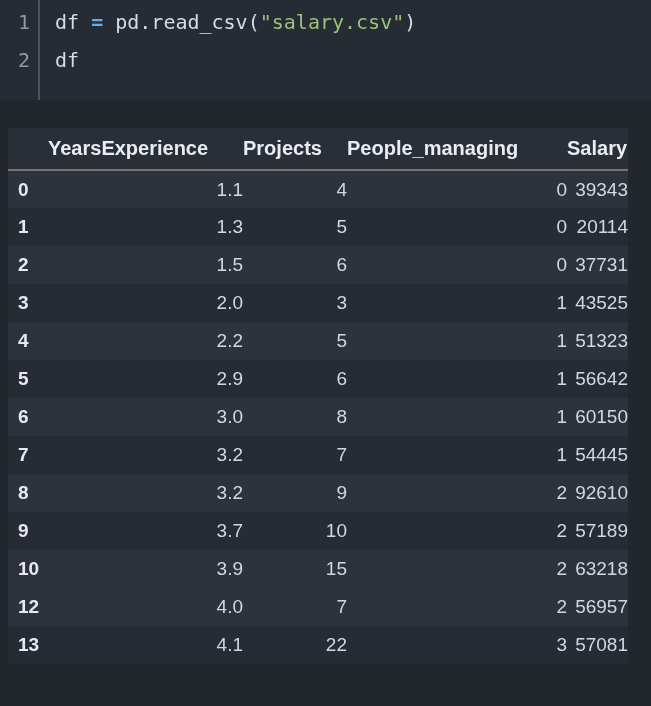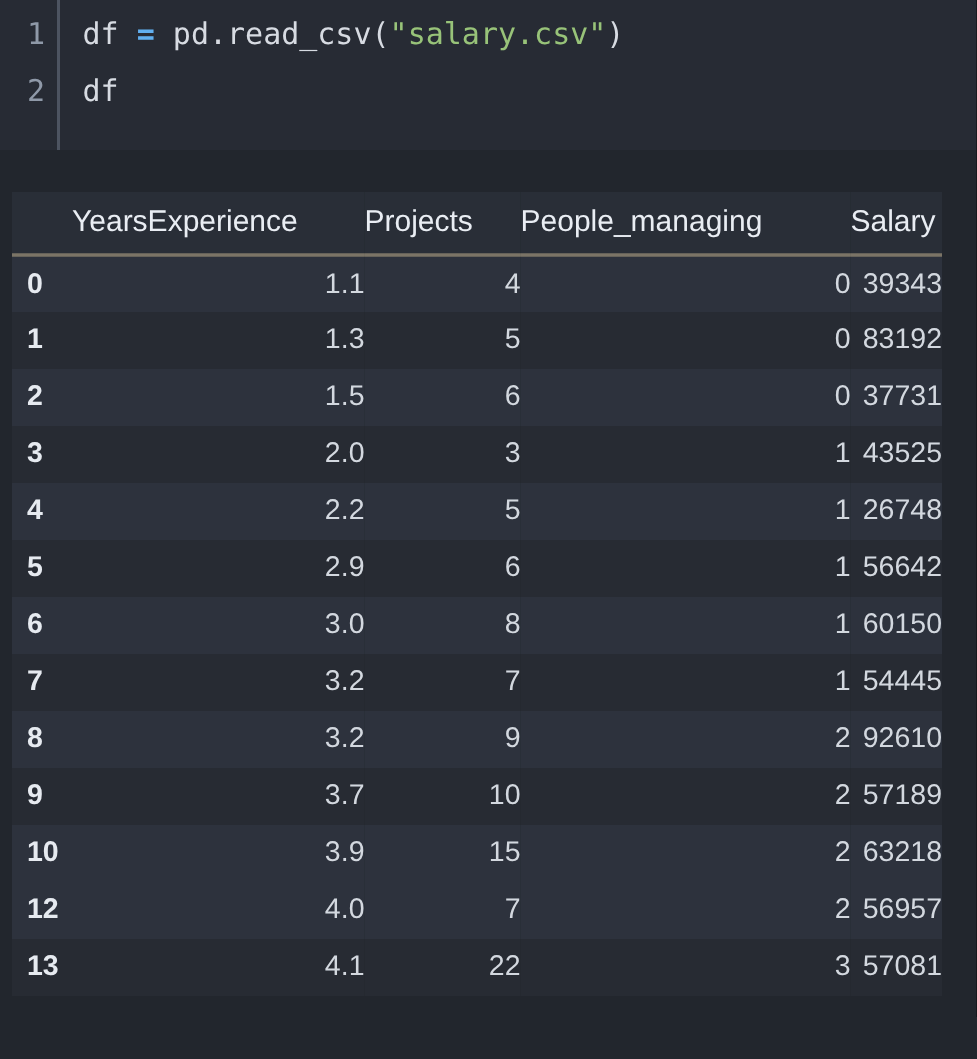--- a/index.html
+++ b/index.html
@@ -70,21 +70,21 @@
     left: 8px;
   }
   table.df {
     border-collapse: collapse;
     table-layout: fixed;
     width: 620px;
   }
   table.df thead th {
     background: var(--header_bg);
     color: var(--header_text);
-    font-weight: normal;
+    font-weight: bold;
     font-size: 20px;
     text-align: left;
     height: 42px;
     vertical-align: middle;
     border-bottom: 2px solid var(--header_underline);
     padding: 0;
   }
   table.df tbody tr.even td, table.df tbody tr.even th { background: var(--row_even_bg); }
   table.df tbody tr.odd  td, table.df tbody tr.odd  th { background: var(--row_odd_bg); }
   table.df tbody th {
@@ -148,42 +148,42 @@
             <td>1.1</td>
             <td>4</td>
             <td>0</td>
             <td>39343</td>
           </tr>
           <tr class="odd">
             <th>1</th>
             <td>1.3</td>
             <td>5</td>
             <td>0</td>
-            <td>83192</td>
+            <td>20114</td>
           </tr>
           <tr class="even">
             <th>2</th>
             <td>1.5</td>
             <td>6</td>
             <td>0</td>
             <td>37731</td>
           </tr>
           <tr class="odd">
             <th>3</th>
             <td>2.0</td>
             <td>3</td>
             <td>1</td>
             <td>43525</td>
           </tr>
           <tr class="even">
             <th>4</th>
             <td>2.2</td>
             <td>5</td>
             <td>1</td>
-            <td>26748</td>
+            <td>51323</td>
           </tr>
           <tr class="odd">
             <th>5</th>
             <td>2.9</td>
             <td>6</td>
             <td>1</td>
             <td>56642</td>
           </tr>
           <tr class="even">
             <th>6</th>

